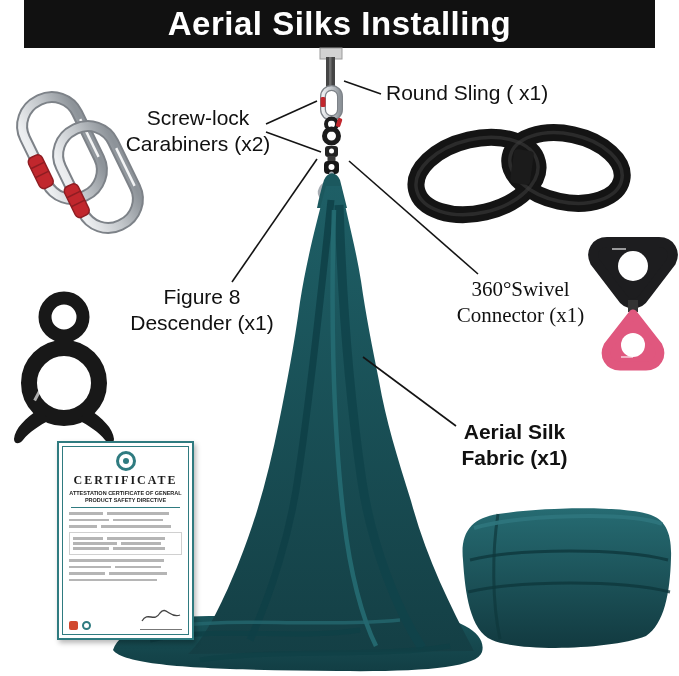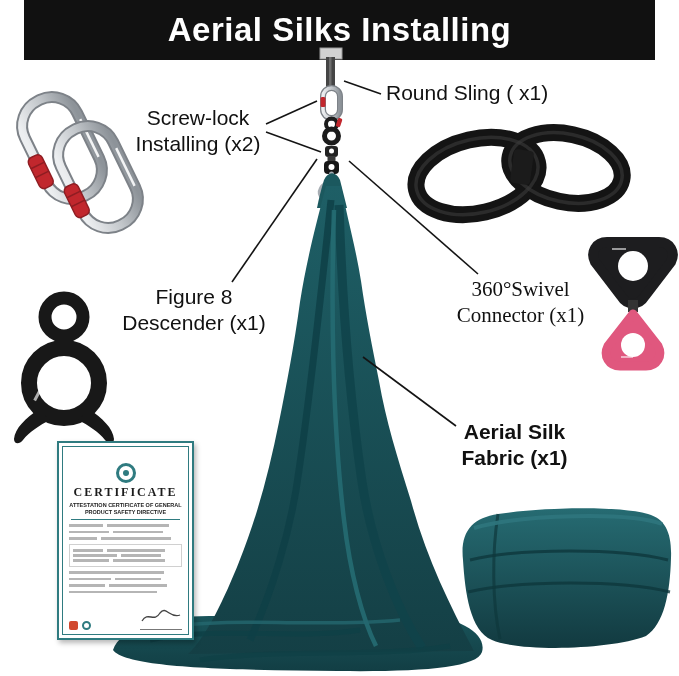--- a/index.html
+++ b/index.html
@@ -1,27 +1,27 @@
 <!DOCTYPE html>
 <html><head>
 <meta charset="utf-8">
 <style>
   html,body{margin:0;padding:0;background:#fff;}
   .stage{position:relative;width:679px;height:676px;background:#fff;overflow:hidden;
          font-family:"Liberation Sans",sans-serif;}
-  .banner{position:absolute;left:24px;top:0;width:631px;height:60px;background:#111;
+  .banner{position:absolute;left:24px;top:0;width:631px;height:48px;background:#111;
           display:flex;align-items:center;justify-content:center;}
   .banner span{color:#fff;font-size:33px;font-weight:bold;letter-spacing:0.5px;}
   .art{position:absolute;left:0;top:0;}
   .label{position:absolute;font-size:21px;color:#111;text-align:center;line-height:26px;}
   .label.left{text-align:left;}
   
   .certificate{position:absolute;left:57px;top:441px;width:137px;height:199px;background:#fff;
                border:2px solid #2f7b80;box-shadow:2px 3px 5px rgba(0,0,0,.28);box-sizing:border-box;}
-  .cert-inner{position:absolute;inset:3px;border:1px solid #2f7b80;padding:16px 6px;box-sizing:border-box;}
+  .cert-inner{position:absolute;inset:3px;border:1px solid #2f7b80;padding:4px 6px;box-sizing:border-box;}
   .cert-emblem{width:14px;height:14px;border-radius:50%;border:3px solid #2f7b80;margin:0 auto 2px;position:relative;}
   .cert-emblem::after{content:"";position:absolute;left:4px;top:4px;width:6px;height:6px;border-radius:50%;background:#2f7b80;}
   .cert-title{font-family:"Liberation Serif",serif;font-size:12px;font-weight:bold;letter-spacing:2px;
               text-align:center;color:#1c1c1c;}
   .cert-subtitle{font-size:5.5px;font-weight:bold;text-align:center;color:#222;margin-top:2px;line-height:7px;}
   .cert-rule{height:1px;background:#2f7b80;margin:3px 2px;}
   .row{display:flex;gap:4px;margin:4px 0;align-items:center;}
   .b{height:2.5px;background:#b5b5b5;}
   .tbl{border:1px solid #d0d0d0;padding:2px 3px;margin:3px 0;}
   .cert-footer{position:absolute;left:6px;right:6px;bottom:4px;display:flex;justify-content:space-between;align-items:flex-end;}
@@ -146,22 +146,22 @@
       <line x1="381" y1="94" x2="344" y2="81"></line>
       <line x1="266" y1="124" x2="317" y2="101"></line>
       <line x1="266" y1="132" x2="321" y2="152"></line>
       <line x1="232" y1="282" x2="317" y2="159"></line>
       <line x1="478" y1="274" x2="349" y2="161"></line>
       <line x1="456" y1="426" x2="363" y2="357"></line>
     </g>
   </svg>
 
   <div class="label left" style="left:386px;top:80px;width:200px;">Round Sling ( x1)</div>
-  <div class="label" style="left:118px;top:105px;width:160px;">Screw-lock Installing (x2)</div>
-  <div class="label" style="left:104px;top:284px;width:180px;">Figure 8 Descender (x1)</div>
+  <div class="label" style="left:118px;top:105px;width:160px;">Screw-lock Carabiners (x2)</div>
+  <div class="label" style="left:112px;top:284px;width:180px;">Figure 8 Descender (x1)</div>
   <div class="label" style="left:428px;top:276px;width:185px;font-family:Liberation Serif, serif;">360°Swivel Connector (x1)</div>
   <div class="label" style="left:432px;top:419px;width:165px;font-weight:bold;">Aerial Silk Fabric (x1)</div>
 
   <div class="certificate">
     <div class="cert-inner">
       <div class="cert-emblem"></div>
       <div class="cert-title">CERTIFICATE</div>
       <div class="cert-subtitle">ATTESTATION CERTIFICATE OF GENERAL PRODUCT SAFETY DIRECTIVE</div>
       <div class="cert-rule"></div>
       <div>

